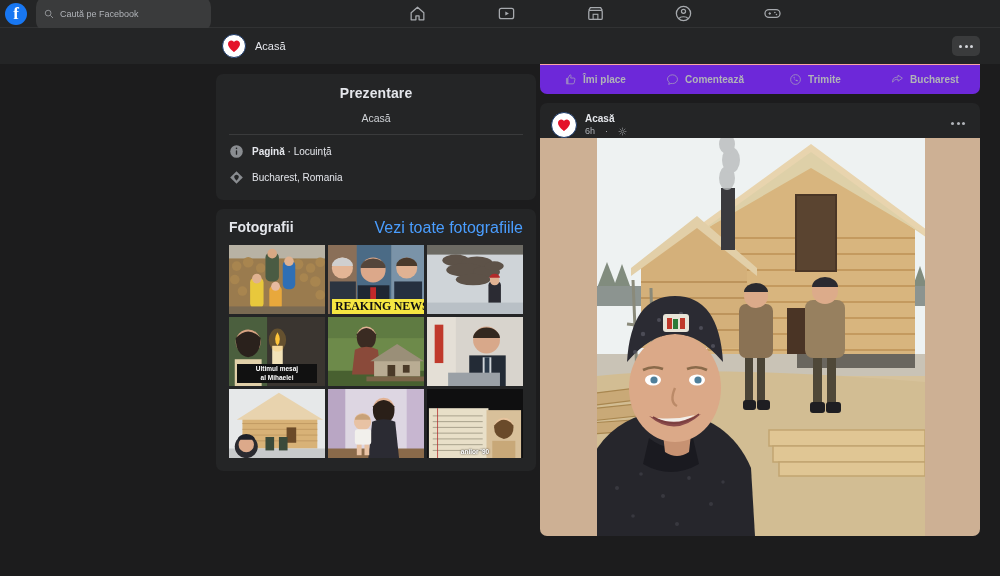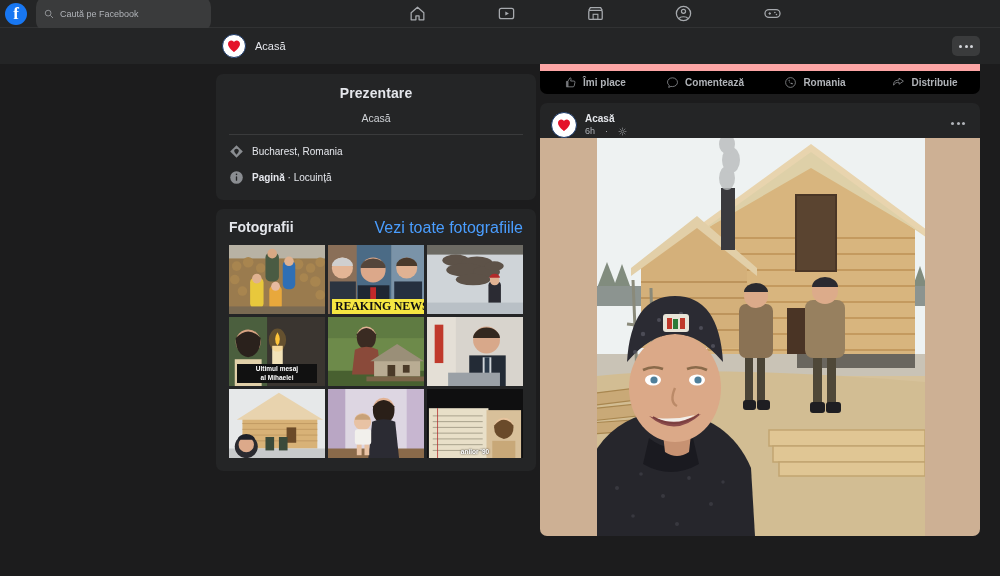--- a/index.html
+++ b/index.html
@@ -113,22 +113,22 @@
   .banner-y {
     position:absolute; left:4%; right:-8%; bottom:0px; height:22%;
     background:#f5e642; color:#111;
     font-family:"Liberation Serif", serif; font-weight:bold;
     font-size:12px; letter-spacing:-.2px;
     display:flex; align-items:center; justify-content:center; overflow:hidden;
   }
 
   
   .actionbar {
-    background:#000000; border-radius:0 0 7px 7px;
-    border-top:7px solid #fca5a5;
+    background:#6d28d9; border-radius:0 0 7px 7px;
+    border-top:1px solid #fca5a5;
     height:30px; display:flex; align-items:center;text-align:right;
   }
   .act { flex:1; display:flex; align-items:center; justify-content:center; gap:6px; }
   .act svg { width:13px; height:13px; opacity:.8; flex:none; }
   .act span { font-size:10px; color:#b0b3b8; font-weight:bold; }
 
   .post { background:#242526; border-radius:7px; margin-top:9px; overflow:hidden; }
   .post-head { display:flex; align-items:flex-start; padding:9px 11px 0; position:relative; }
   .pa { width:26px; height:26px; flex:none; }
   .pa .heart-avatar { width:26px; height:26px; }
@@ -208,33 +208,33 @@
 
 <div class="left-col">
 
   <div class="card intro">
     <h3>Prezentare</h3>
     <div class="center-name">Acasă</div>
     <div class="divider"></div>
 
     <div class="irow">
       <svg class="ic" viewBox="0 0 20 20">
-        <path d="M10 1.6 L18.4 10 L10 18.4 L1.6 10 Z" fill="#8a8d91"></path>
-        <path d="M10 6.2 C8.2 6.2 6.9 7.5 6.9 9.1 C6.9 11.2 10 14.2 10 14.2 C10 14.2 13.1 11.2 13.1 9.1 C13.1 7.5 11.8 6.2 10 6.2 Z" fill="#242526"></path>
-      </svg>
-      <span class="tx">Bucharest, Romania</span>
-    </div>
-
-    <div class="irow">
-      <svg class="ic" viewBox="0 0 20 20">
         <circle cx="10" cy="10" r="8.4" fill="#8a8d91"></circle>
         <rect x="9.1" y="8.4" width="1.8" height="6" rx=".9" fill="#242526"></rect>
         <circle cx="10" cy="5.8" r="1.1" fill="#242526"></circle>
       </svg>
       <span class="tx"><b>Pagină</b><span> · Locuință</span></span>
+    </div>
+
+    <div class="irow">
+      <svg class="ic" viewBox="0 0 20 20">
+        <path d="M10 1.6 L18.4 10 L10 18.4 L1.6 10 Z" fill="#8a8d91"></path>
+        <path d="M10 6.2 C8.2 6.2 6.9 7.5 6.9 9.1 C6.9 11.2 10 14.2 10 14.2 C10 14.2 13.1 11.2 13.1 9.1 C13.1 7.5 11.8 6.2 10 6.2 Z" fill="#242526"></path>
+      </svg>
+      <span class="tx">Bucharest, Romania</span>
     </div>
 
 
   </div>
 
   <div class="card photos">
     <div class="ph-bar">
       <h3>Fotografii</h3>
       <a href="#">Vezi toate fotografiile</a>
     </div>
@@ -431,27 +431,27 @@
       <svg viewBox="0 0 24 24">
         <path d="M12 3.4 C6.8 3.4 2.8 6.9 2.8 11.2 C2.8 13.6 4 15.7 6 17.1 L5 21 L9.2 19.2 C10.1 19.4 11 19.5 12 19.5 C17.2 19.5 21.2 16 21.2 11.7 C21.2 7.4 17.2 3.4 12 3.4 Z" fill="none" stroke="#b0b3b8" stroke-width="1.5"></path>
       </svg>
       <span>Comentează</span>
     </div>
     <div class="act">
       <svg viewBox="0 0 24 24">
         <circle cx="12" cy="12" r="9" fill="none" stroke="#b0b3b8" stroke-width="1.5"></circle>
         <path d="M8.2 8.4 q1.4 5.8 7.2 7.2 l1 -2.4 -2.8 -0.9 -1.2 1 q-2 -1.3 -2.9 -3 l1.1 -1.2 -0.9 -2.7 Z" fill="#b0b3b8"></path>
       </svg>
-      <span>Romania</span>
+      <span>Trimite</span>
     </div>
     <div class="act">
       <svg viewBox="0 0 24 24">
         <path d="M3 14.5 C3 9.5 8 7.5 13 7.5 V4 L21 9.6 L13 15.2 V11.5 C8.5 11.5 5 13 3 17 Z" fill="none" stroke="#b0b3b8" stroke-width="1.5" stroke-linejoin="round"></path>
       </svg>
-      <span>Distribuie</span>
+      <span>Bucharest</span>
     </div>
   </div>
 
   <div class="post">
     <div class="post-head">
       <div class="pa">
         <div class="heart-avatar">
           <svg viewBox="0 0 24 24">
             <path d="M12 21 C12 21 3 14.6 3 8.9 C3 5.9 5.3 3.8 8 3.8 C9.9 3.8 11.3 4.9 12 6.1 C12.7 4.9 14.1 3.8 16 3.8 C18.7 3.8 21 5.9 21 8.9 C21 14.6 12 21 12 21 Z" fill="#e4122a"></path>
           </svg>

